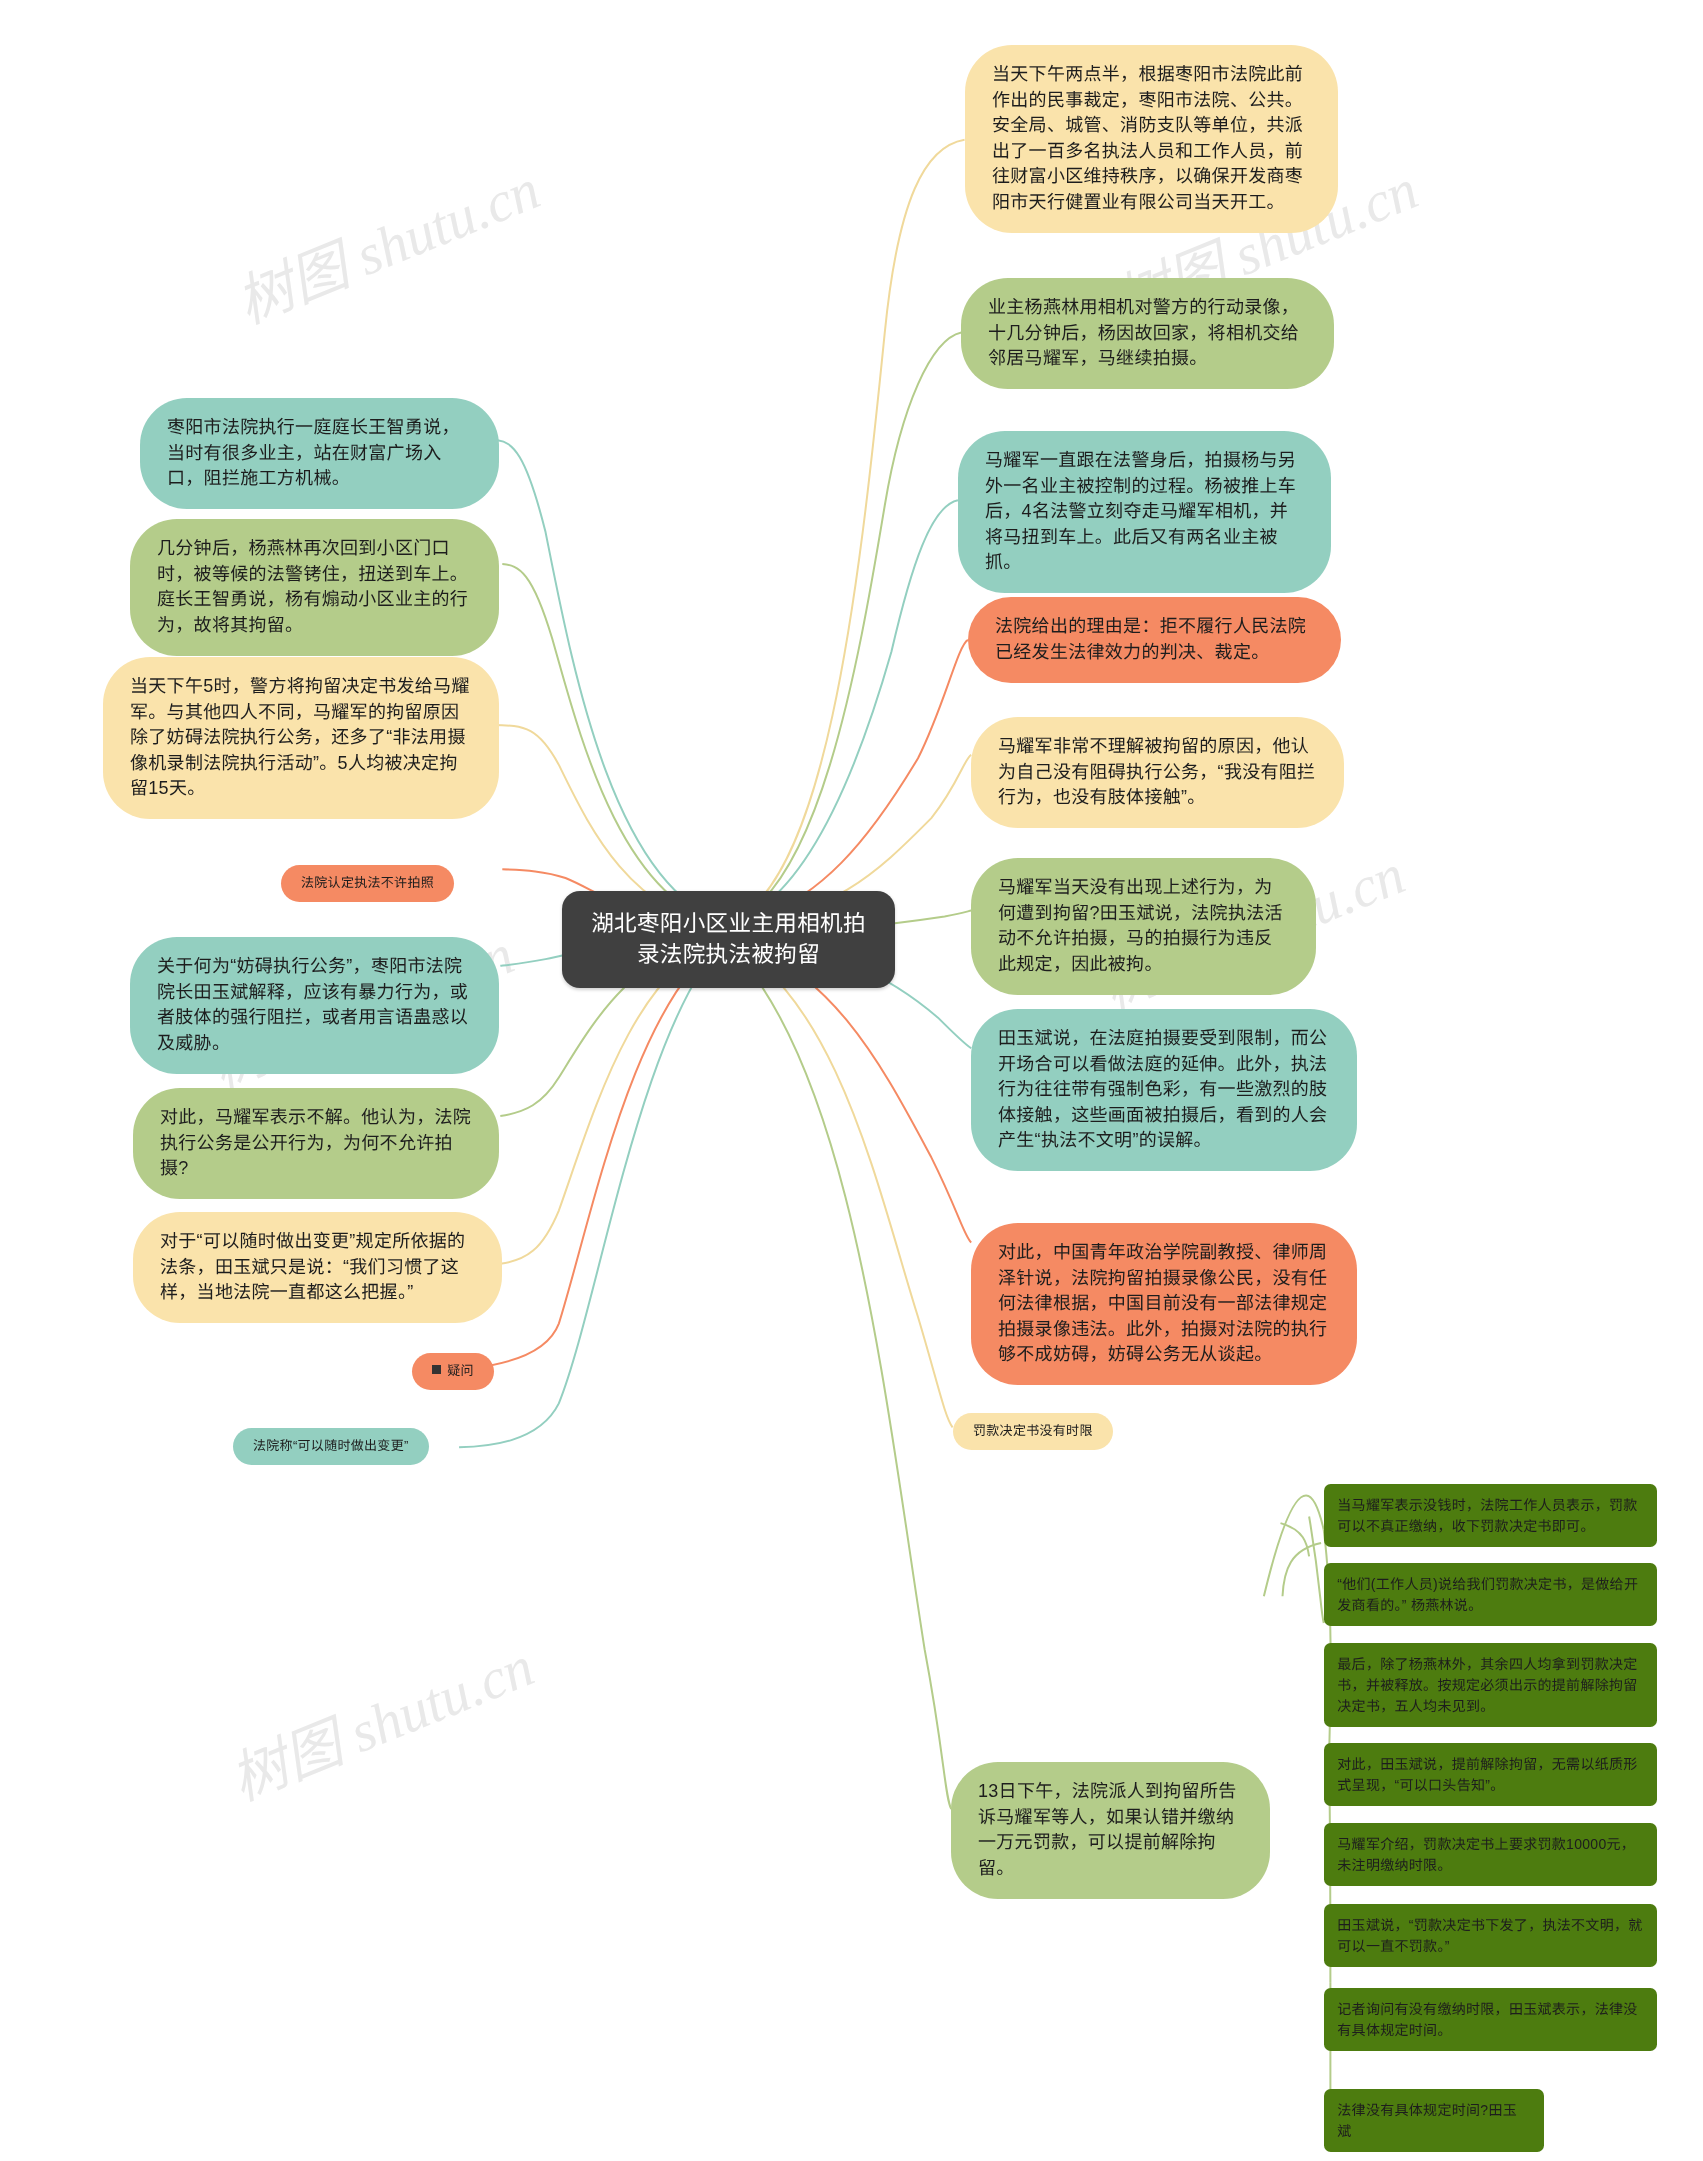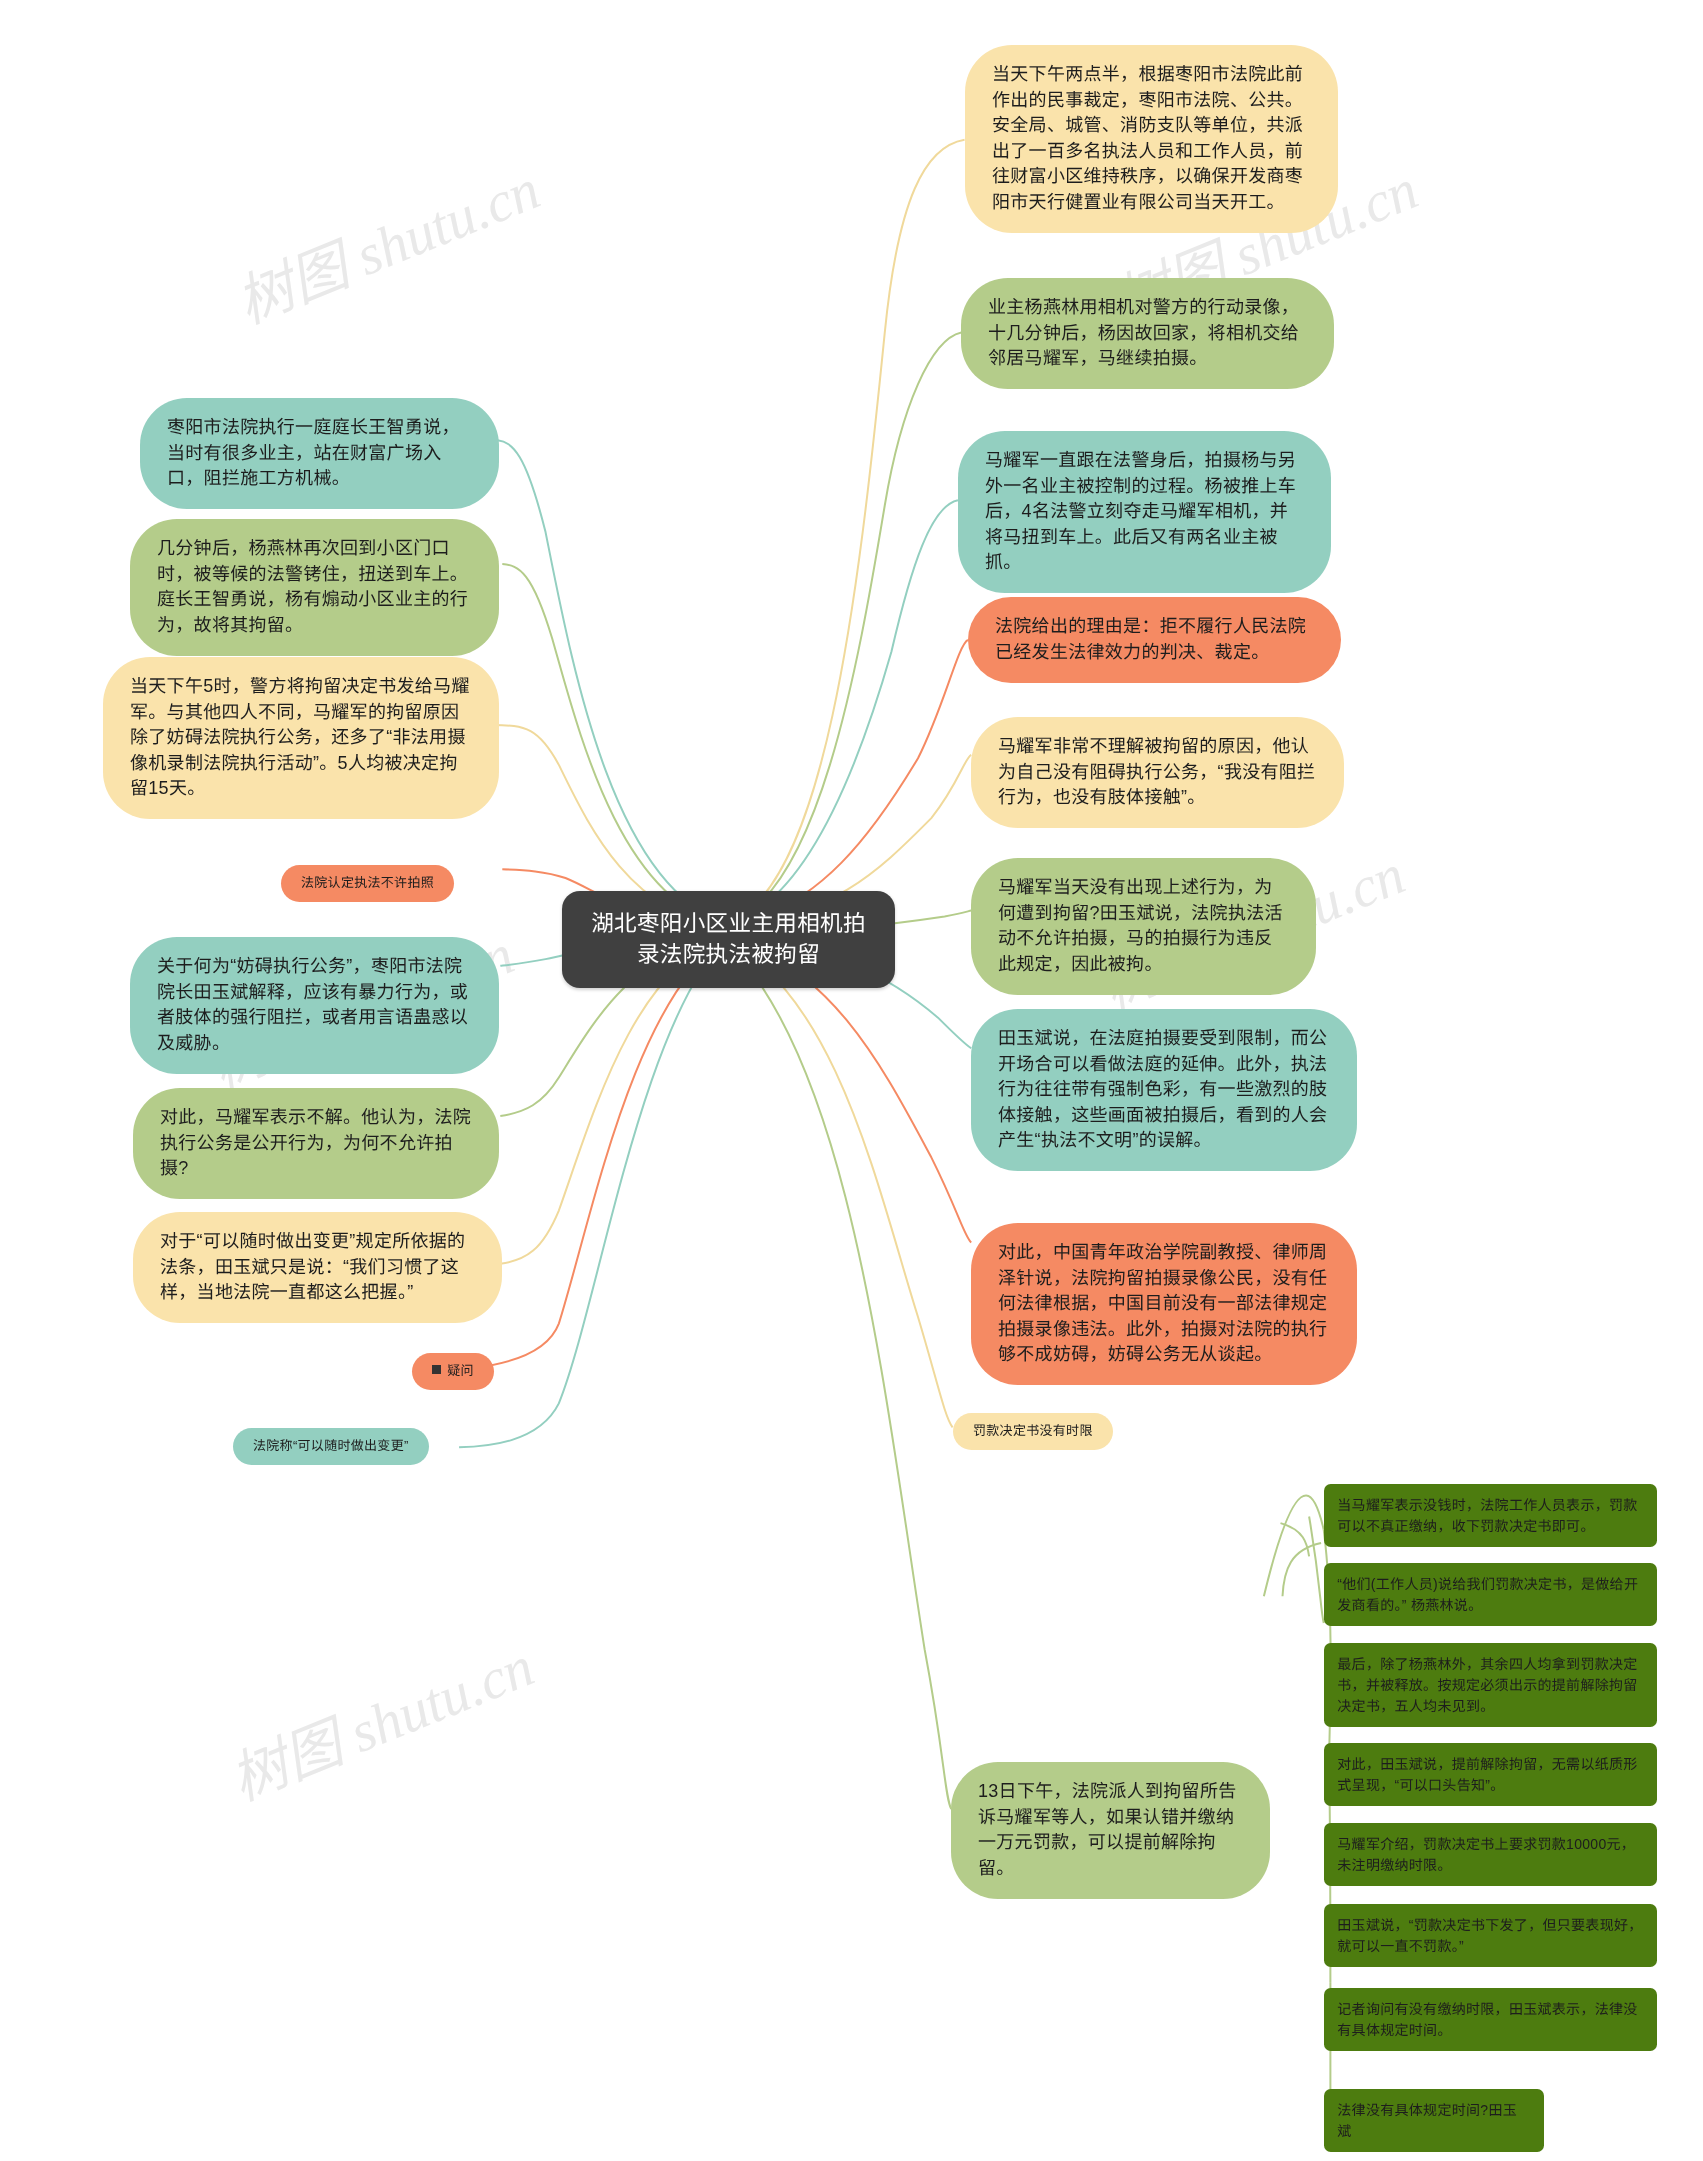--- a/index.html
+++ b/index.html
@@ -171,20 +171,20 @@
   <div class="node leaf" style="left:1324px;top:1484px;width:333px;">当马耀军表示没钱时，法院工作人员表示，罚款可以不真正缴纳，收下罚款决定书即可。</div>
 
   <div class="node leaf" style="left:1324px;top:1563px;width:333px;">“他们(工作人员)说给我们罚款决定书，是做给开发商看的。” 杨燕林说。</div>
 
   <div class="node leaf" style="left:1324px;top:1643px;width:333px;">最后，除了杨燕林外，其余四人均拿到罚款决定书，并被释放。按规定必须出示的提前解除拘留决定书，五人均未见到。</div>
 
   <div class="node leaf" style="left:1324px;top:1743px;width:333px;">对此，田玉斌说，提前解除拘留，无需以纸质形式呈现，“可以口头告知”。</div>
 
   <div class="node leaf" style="left:1324px;top:1823px;width:333px;">马耀军介绍，罚款决定书上要求罚款10000元，未注明缴纳时限。</div>
 
-  <div class="node leaf" style="left:1324px;top:1904px;width:333px;">田玉斌说，“罚款决定书下发了，但只要表现好，就可以一直不罚款。”</div>
+  <div class="node leaf" style="left:1324px;top:1904px;width:333px;">田玉斌说，“罚款决定书下发了，执法不文明，就可以一直不罚款。”</div>
 
   <div class="node leaf" style="left:1324px;top:1988px;width:333px;">记者询问有没有缴纳时限，田玉斌表示，法律没有具体规定时间。</div>
 
   <div class="node leaf" style="left:1324px;top:2089px;width:220px;">法律没有具体规定时间?田玉斌</div>
 
 </div>
 
 
 </body></html>

